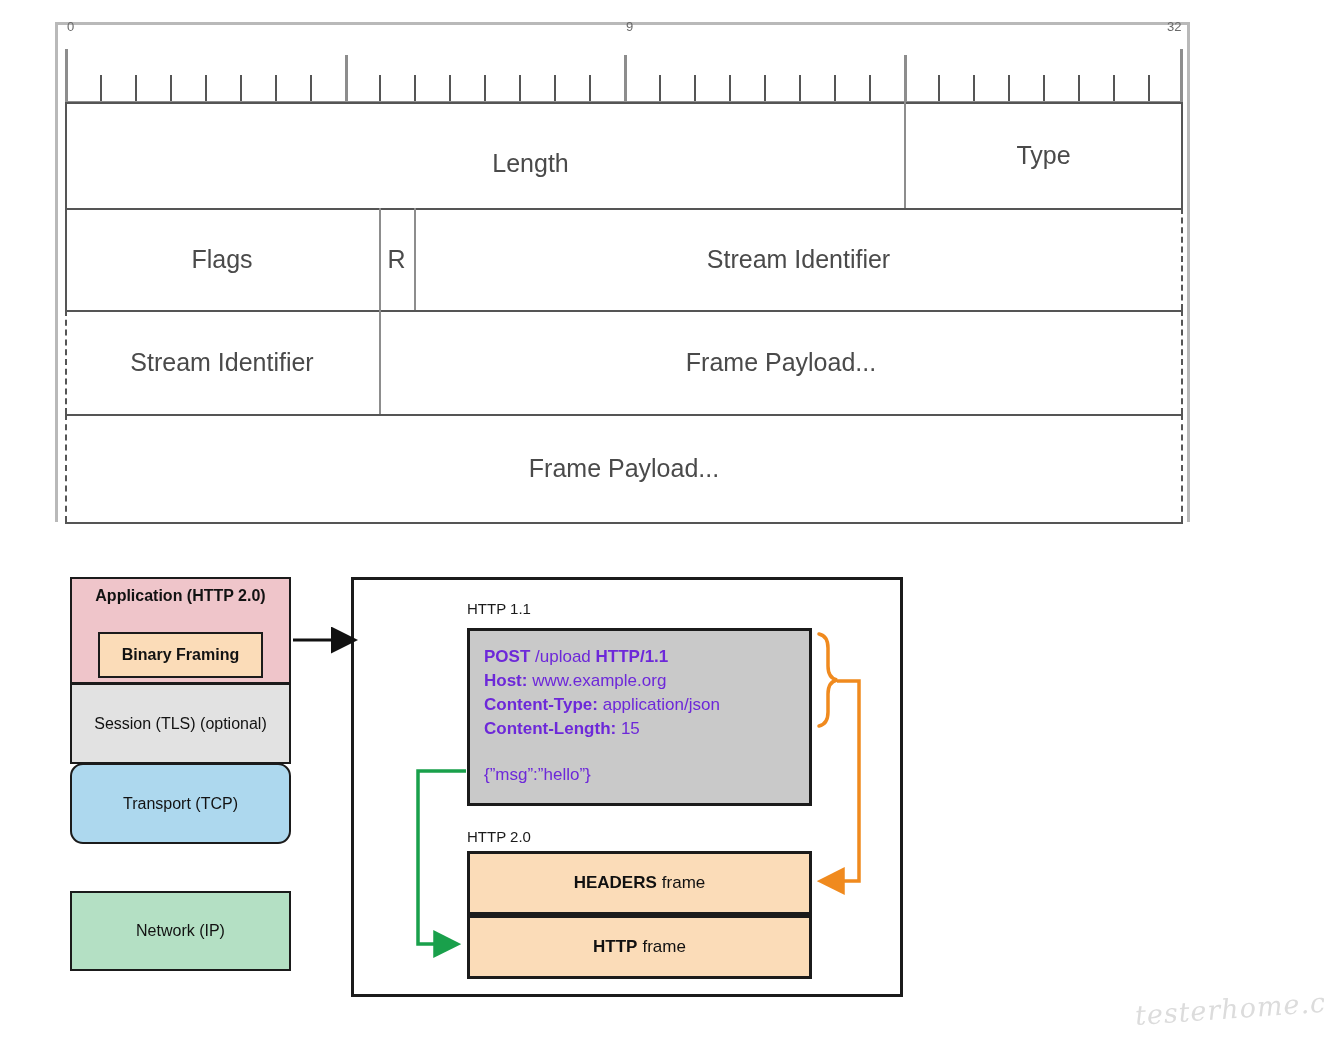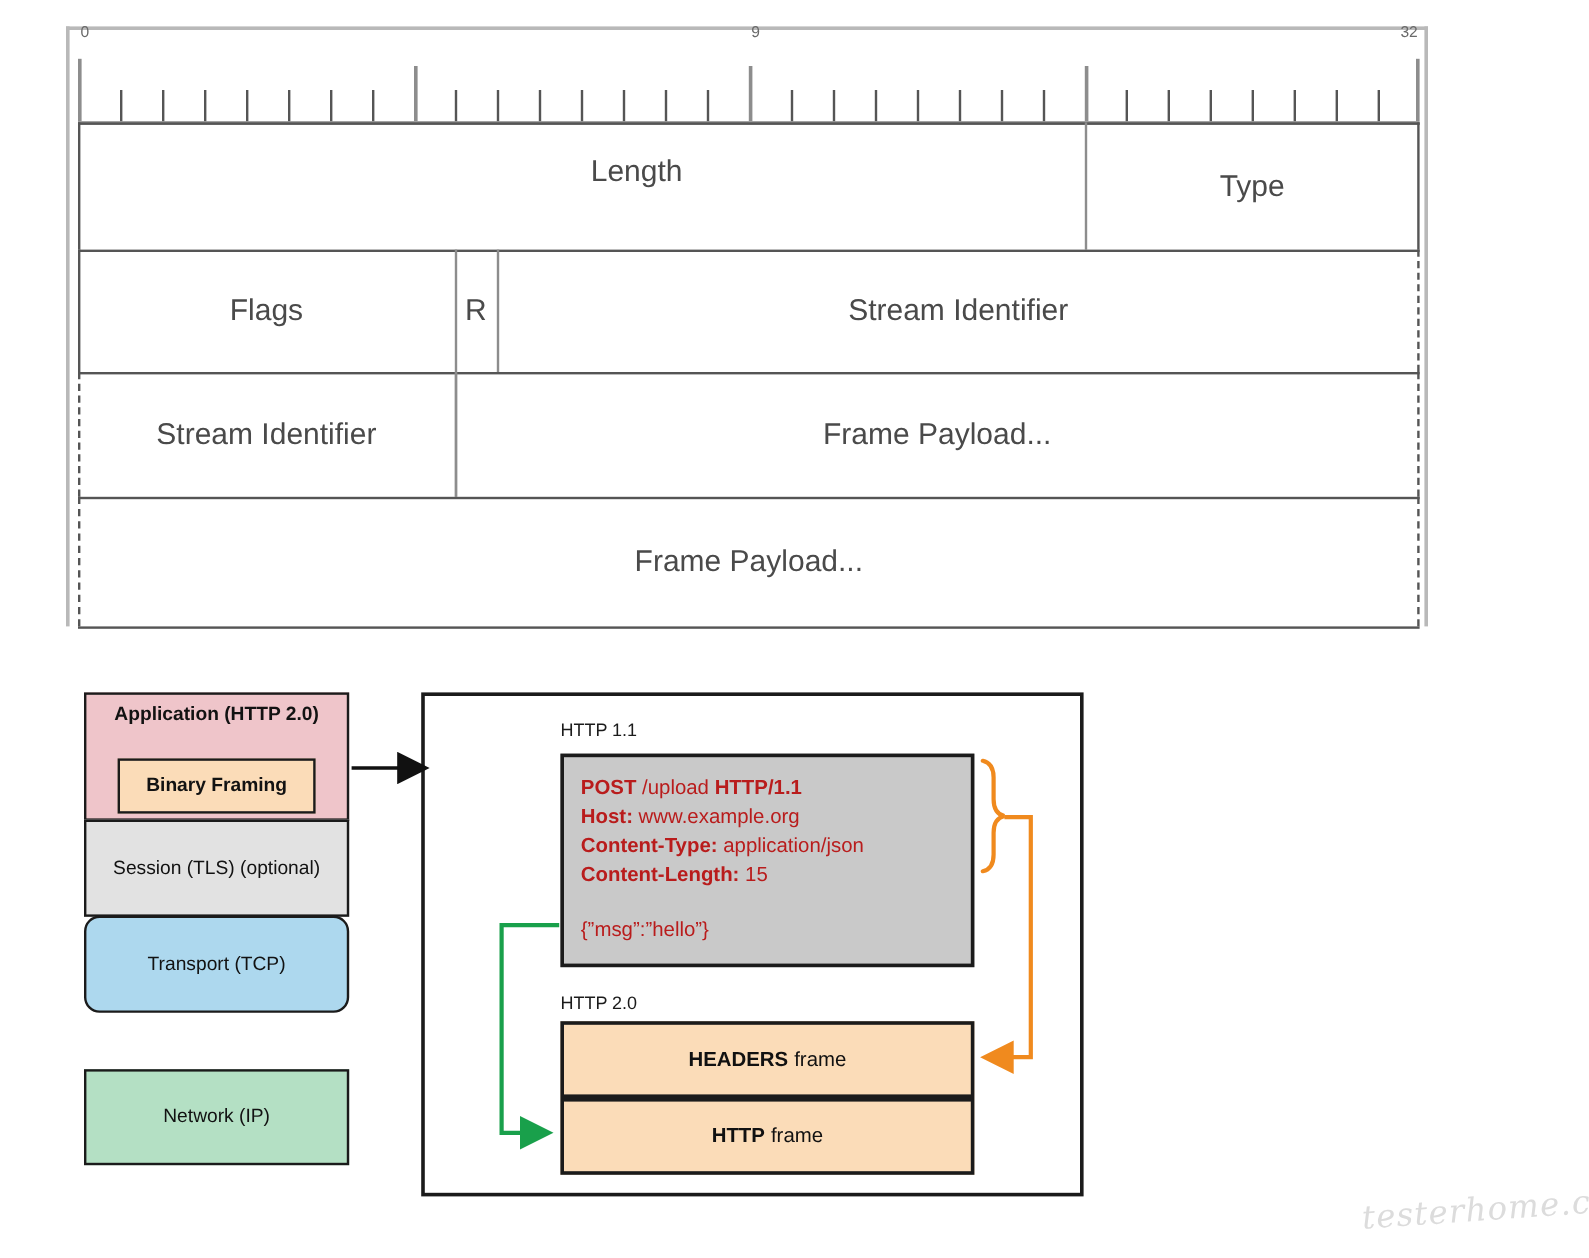--- a/index.html
+++ b/index.html
@@ -44,21 +44,21 @@
         font-size:16px;font-weight:bold;color:#121212;}
 
   
   #msgbox{position:absolute;left:351px;top:577px;width:552px;height:420px;
           border:3px solid #1b1b1b;box-sizing:border-box;background:#fff;padding-left:20px;}
 
   .smalllbl{position:absolute;font-size:15px;color:#1b1b1b;}
 
   #http11-box{position:absolute;left:113px;top:48px;width:345px;height:178px;
       background:#c9c9c9;border:3px solid #1b1b1b;box-sizing:border-box;
-      padding:14px 0 0 14px;font-size:17px;color:#b91c1c;line-height:24px;}
+      padding:14px 0 0 14px;font-size:17px;color:#6d28d9;line-height:24px;}
   #http11-box .ln{white-space:nowrap;}
   #http11-box b{font-weight:bold;}
   #body-line{margin-top:22px;}
 
   .frame-cell{position:absolute;left:113px;width:345px;height:64px;
       background:#fbdcb8;border:3px solid #1b1b1b;box-sizing:border-box;
       display:flex;align-items:center;justify-content:center;
       font-size:17px;color:#111;}
   .frame-cell b{font-weight:bold;margin-right:5px;}
 
@@ -116,21 +116,21 @@
       <div class="tick major" style="left: 1115px; height: 52px;"></div>
       <div class="lbl" style="left: 2px;">0</div>
       <div class="lbl" style="left: 561px;">9</div>
       <div class="lbl" style="left: 1102px;">32</div>
     </div>
 
   <div id="rows-host">
       <div class="hline" style="left: 10px; top: 80px; width: 1118px;"></div>
       <div class="vline dark" style="left: 10px; top: 80px; height: 106px;"></div>
       <div class="vline dark" style="left: 1126px; top: 80px; height: 106px;"></div>
-      <div class="fcell" style="left: 10px; top: 68px; width: 931px; height: 106px; border-radius: 30px;">Length</div>
+      <div class="fcell" style="left: 10px; top: 88px; width: 931px; height: 106px; border-radius: 30px;">Length</div>
       <div class="fcell" style="left: 849px; top: 80px; width: 279px; height: 106px;">Type</div>
       <div class="vline" style="left: 849px; top: 80px; height: 106px;"></div>
       <div class="hline" style="left: 10px; top: 186px; width: 1118px;"></div>
       <div class="vline dark" style="left: 10px; top: 186px; height: 102px;"></div>
       <div class="dashv" style="left: 1126px; top: 186px; height: 102px;"></div>
       <div class="fcell" style="left: 10px; top: 186px; width: 314px; height: 102px;">Flags</div>
       <div class="fcell" style="left: 324px; top: 186px; width: 35px; height: 102px;">R</div>
       <div class="vline" style="left: 324px; top: 186px; height: 102px;"></div>
       <div class="fcell" style="left: 359px; top: 186px; width: 769px; height: 102px;">Stream Identifier</div>
       <div class="vline" style="left: 359px; top: 186px; height: 102px;"></div>

